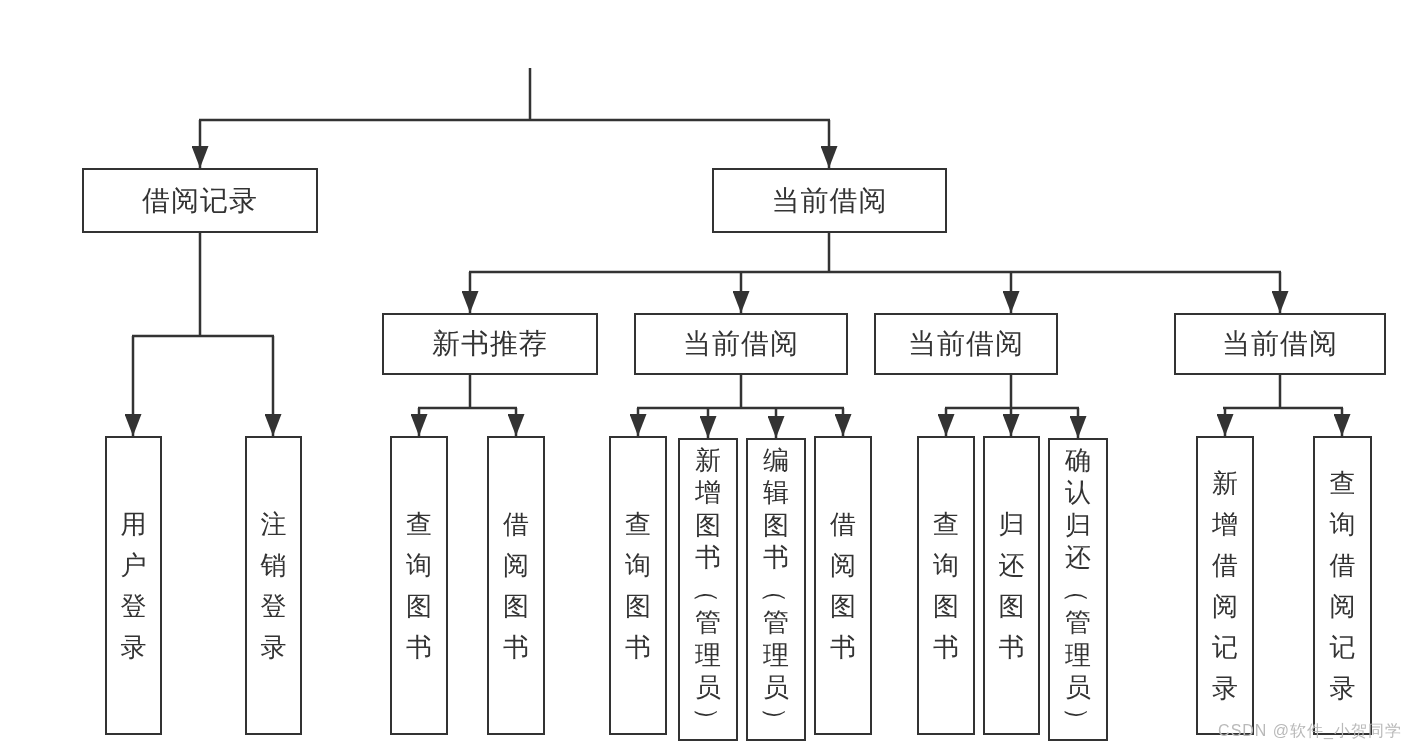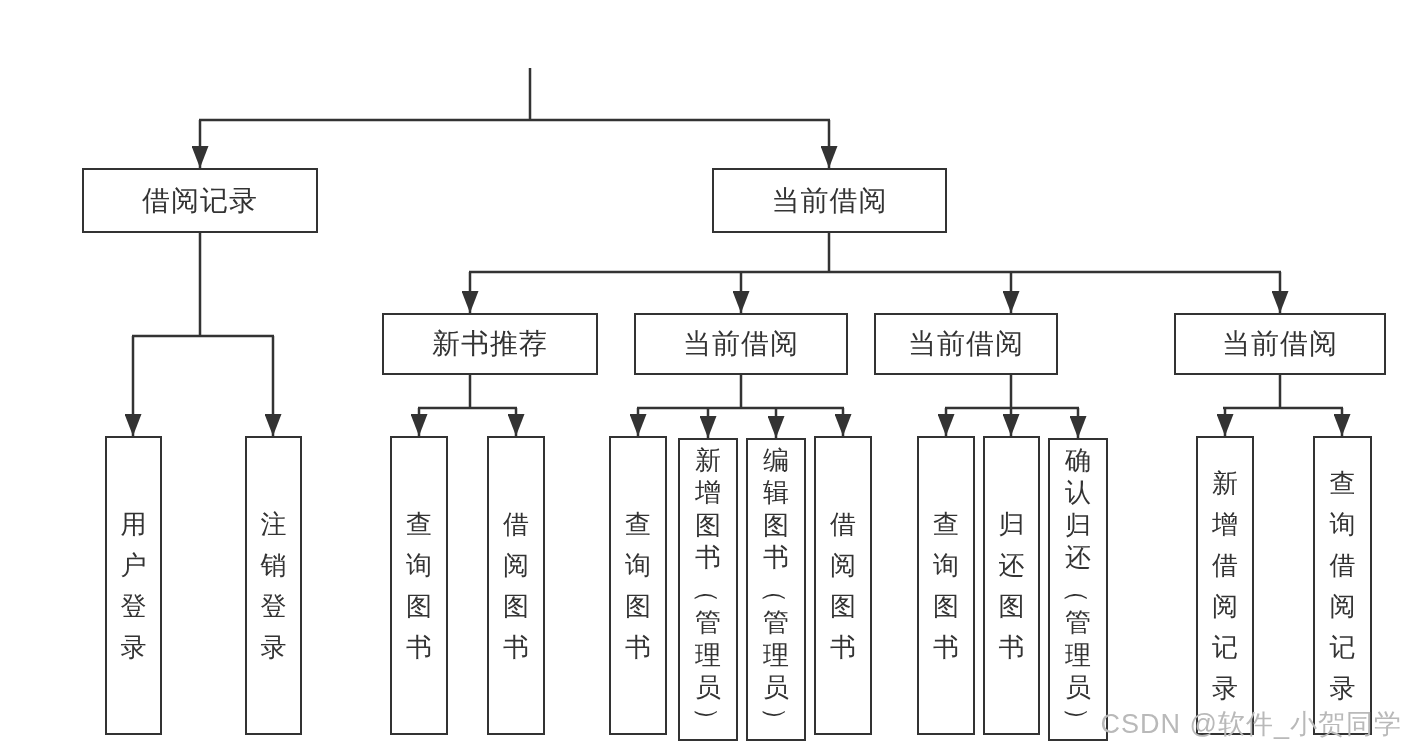--- a/index.html
+++ b/index.html
@@ -17,21 +17,21 @@
     font-size:28px;letter-spacing:1px;white-space:nowrap;
   }
   .root{font-size:28px;}
   .vtext{
     display:flex;flex-direction:column;align-items:center;justify-content:center;
   }
   .vtext span{display:block;height:26px;line-height:26px;font-size:26px;text-align:center;}
   .vtext .rot{transform:rotate(90deg);}
   .watermark{
     position:absolute;right:3px;bottom:5px;z-index:2;
-    font-size:27px;color:#b9b9b9;letter-spacing:1px;white-space:nowrap;
+    font-size:16px;color:#b9b9b9;letter-spacing:1px;white-space:nowrap;
   }
 </style>
 </head>
 <body>
 
 <div class="stage">
 
   <svg width="1405" height="747" viewBox="0 0 1405 747">
     <defs>
       <marker id="arr" viewBox="0 0 22 17" refX="22" refY="8.5" markerWidth="22" markerHeight="17" markerUnits="userSpaceOnUse" orient="auto">

